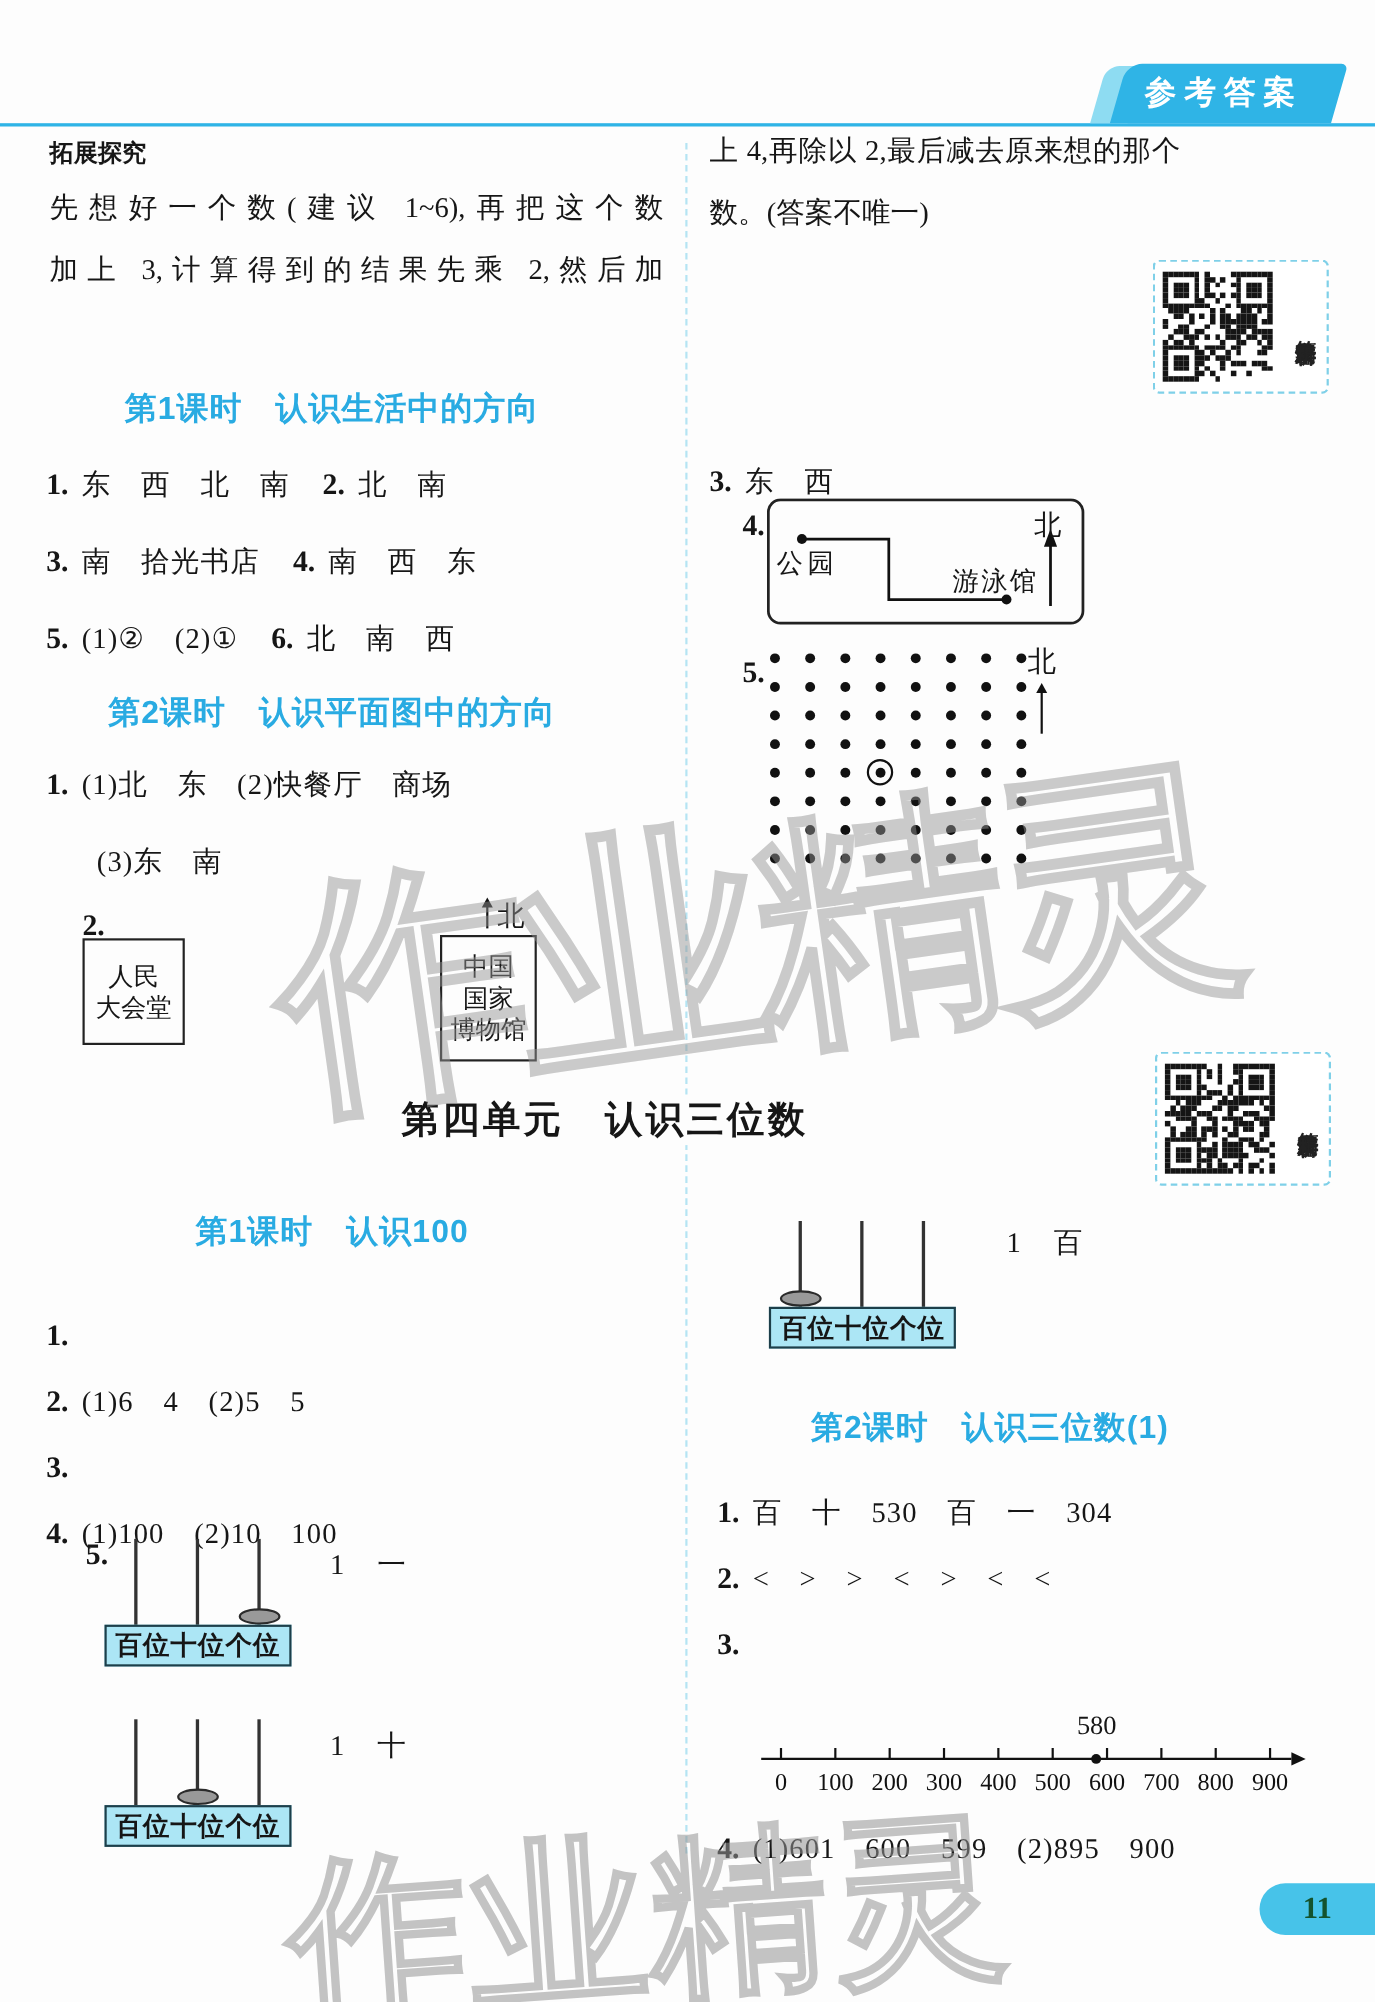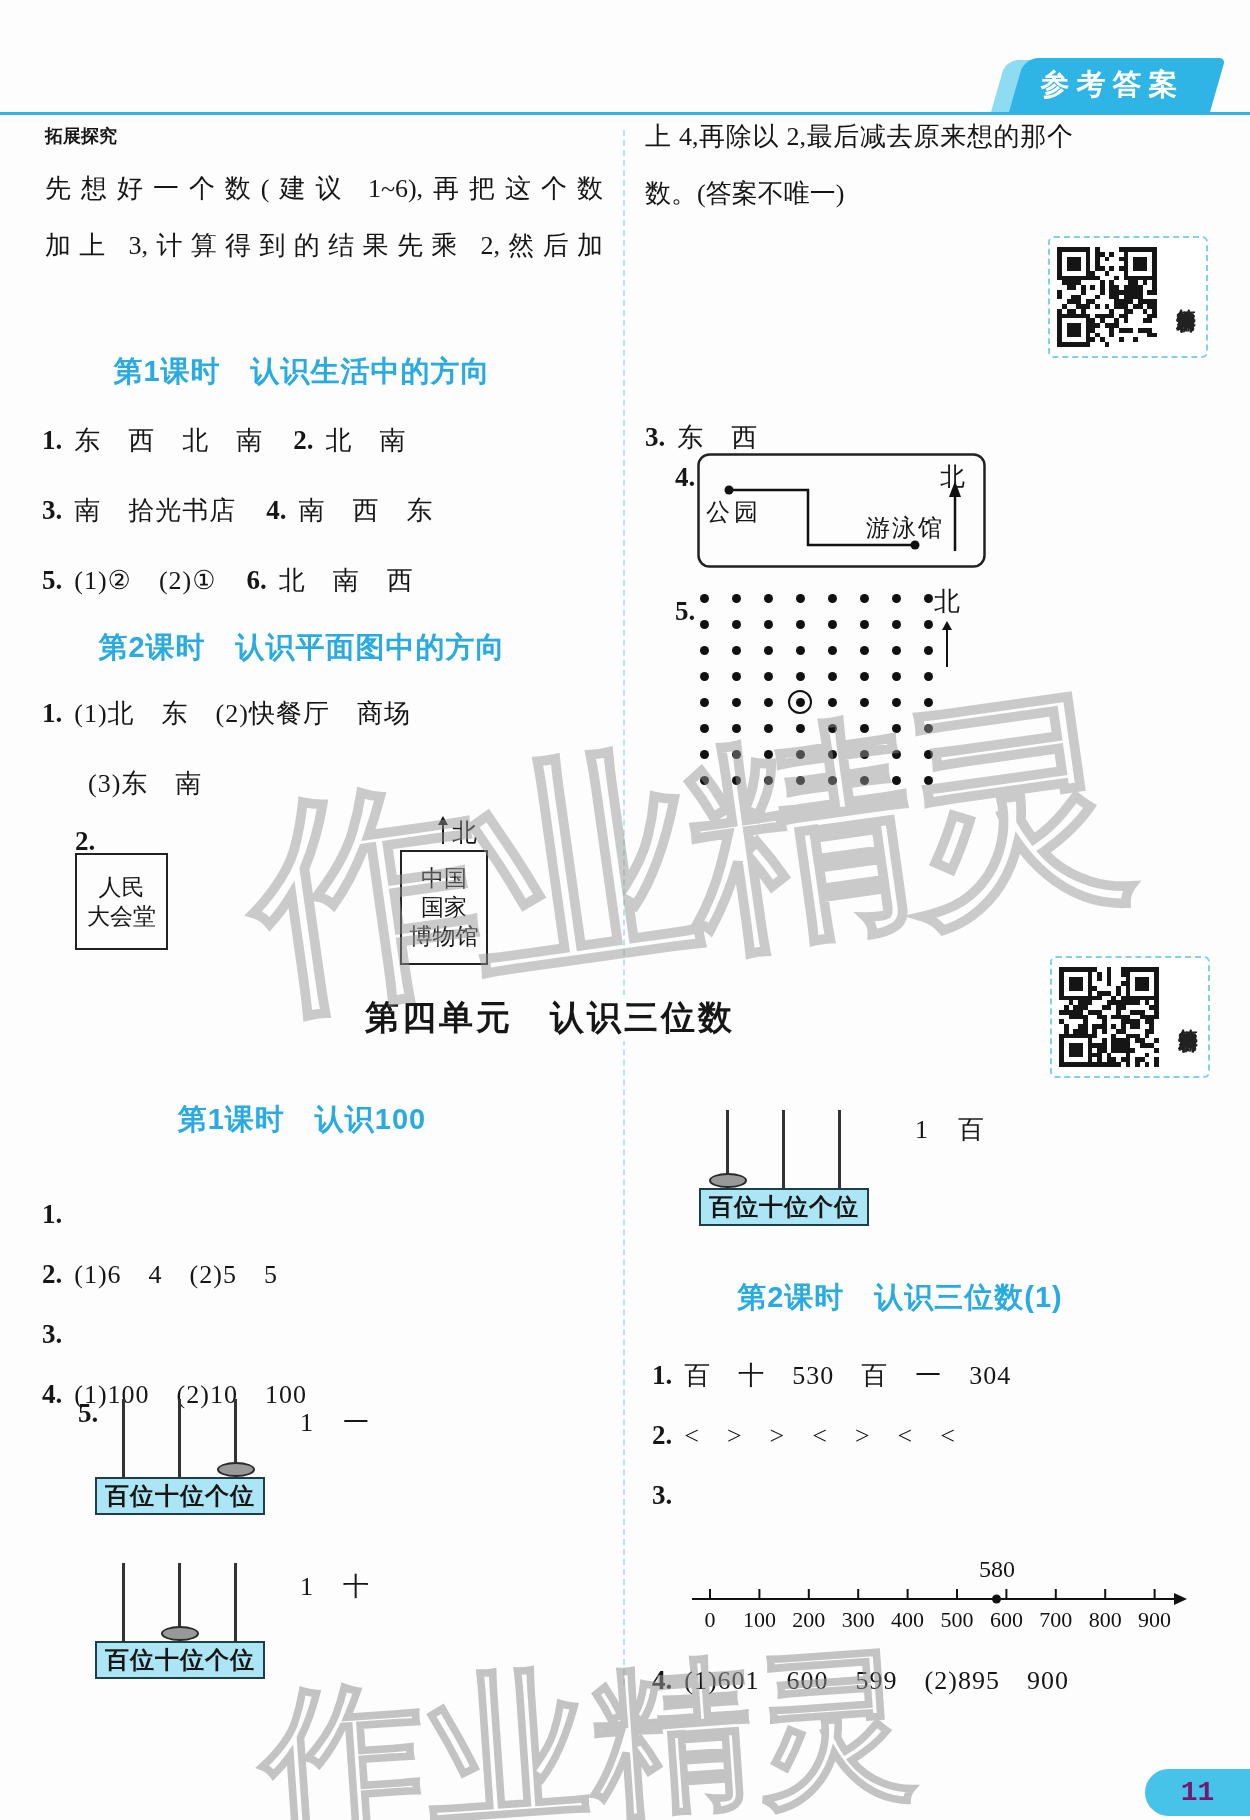--- a/index.html
+++ b/index.html
@@ -20,21 +20,21 @@
   .badge{position:absolute;left:975px;top:58px;width:235px;height:54px;}
   .badge-main{position:absolute;left:34px;right:0;top:0;bottom:0;background:var(--accent);
     border-radius:14px 6px 0 0;transform:skewX(-16deg);transform-origin:bottom left;}
   .badge-hl{position:absolute;left:16px;top:2px;bottom:0;width:34px;background:#8edcf2;
     transform:skewX(-16deg);transform-origin:bottom left;border-radius:12px 0 0 0;}
   .badge-label{position:absolute;left:40px;right:0;top:0;bottom:0;display:flex;align-items:center;justify-content:center;
     color:#fff;font-family:"Liberation Sans",sans-serif;font-weight:700;font-size:29px;letter-spacing:7px;}
   
   .divider{position:absolute;left:623px;top:130px;height:1555px;border-left:2px dashed #b5e4f3;}
   
-  .intro-heading{font-family:"Liberation Sans",sans-serif;font-weight:700;font-size:18px;}
+  .intro-heading{font-family:"Liberation Sans",sans-serif;font-weight:700;font-size:22px;}
   .body-line{font-size:26px;line-height:34px;white-space:nowrap;}
   .jline{white-space:normal;text-align:justify;text-align-last:justify;}
   
   .qrbox{position:absolute;width:160px;height:122px;border:2px dashed #7fd0e8;border-radius:6px;
     display:flex;align-items:center;justify-content:space-between;padding:7px;box-sizing:border-box;background:#fff;}
   .qr{position:relative;width:100px;height:100px;display:grid;
     grid-template-rows:repeat(21,1fr);grid-template-columns:repeat(21,1fr);background:#fff;}
   .qr div{background:#151515;}
   .qr-label{writing-mode:vertical-rl;font-size:19px;font-weight:700;letter-spacing:1px;
     font-family:"Liberation Sans",sans-serif;color:#222;height:104px;text-align:center;}
@@ -77,23 +77,23 @@
     border:2px solid #2b2b2b;border-radius:50%;box-sizing:border-box;}
   .bead.pos-1{left:10px;} .bead.pos-2{left:66px;} .bead.pos-3{left:122px;}
   .abase{position:absolute;top:78px;left:0;width:170px;height:38px;background:var(--accent-light);
     border:2px solid #1d3f4a;box-sizing:border-box;display:flex;align-items:center;justify-content:center;
     font-size:24px;font-weight:700;letter-spacing:1px;}
   .ab-value{position:absolute;font-size:26px;letter-spacing:2px;}
   
   .numberline{position:absolute;}
   .nl-marker{position:absolute;width:62px;text-align:center;font-size:24px;}
   
-  .page-pill{position:absolute;left:1145px;top:1769px;width:105px;height:47px;background:#47c3e9;
+  .page-pill{position:absolute;left:1145px;top:1712px;width:105px;height:47px;background:#47c3e9;
     border-radius:24px 0 0 24px;display:flex;align-items:center;justify-content:center;
-    color:#701a75;font-family:Liberation Mono, monospace;font-weight:700;font-size:28px;}
+    color:#14532d;font-family:Liberation Serif, serif;font-weight:700;font-size:28px;}
   
   .watermark{position:absolute;z-index:5;pointer-events:none;font-family:"Liberation Sans",sans-serif;
     font-weight:700;color:transparent;-webkit-text-stroke:2.5px #949494;white-space:nowrap;}
   .wm-mid{left:250px;top:700px;font-size:230px;letter-spacing:-12px;opacity:.48;transform:rotate(-8deg);}
   .wm-bottom{left:262px;top:1636px;font-size:162px;letter-spacing:2px;opacity:.55;transform:rotate(-4deg);}
 </style>
 </head>
 <body>
 
 <div class="page">

